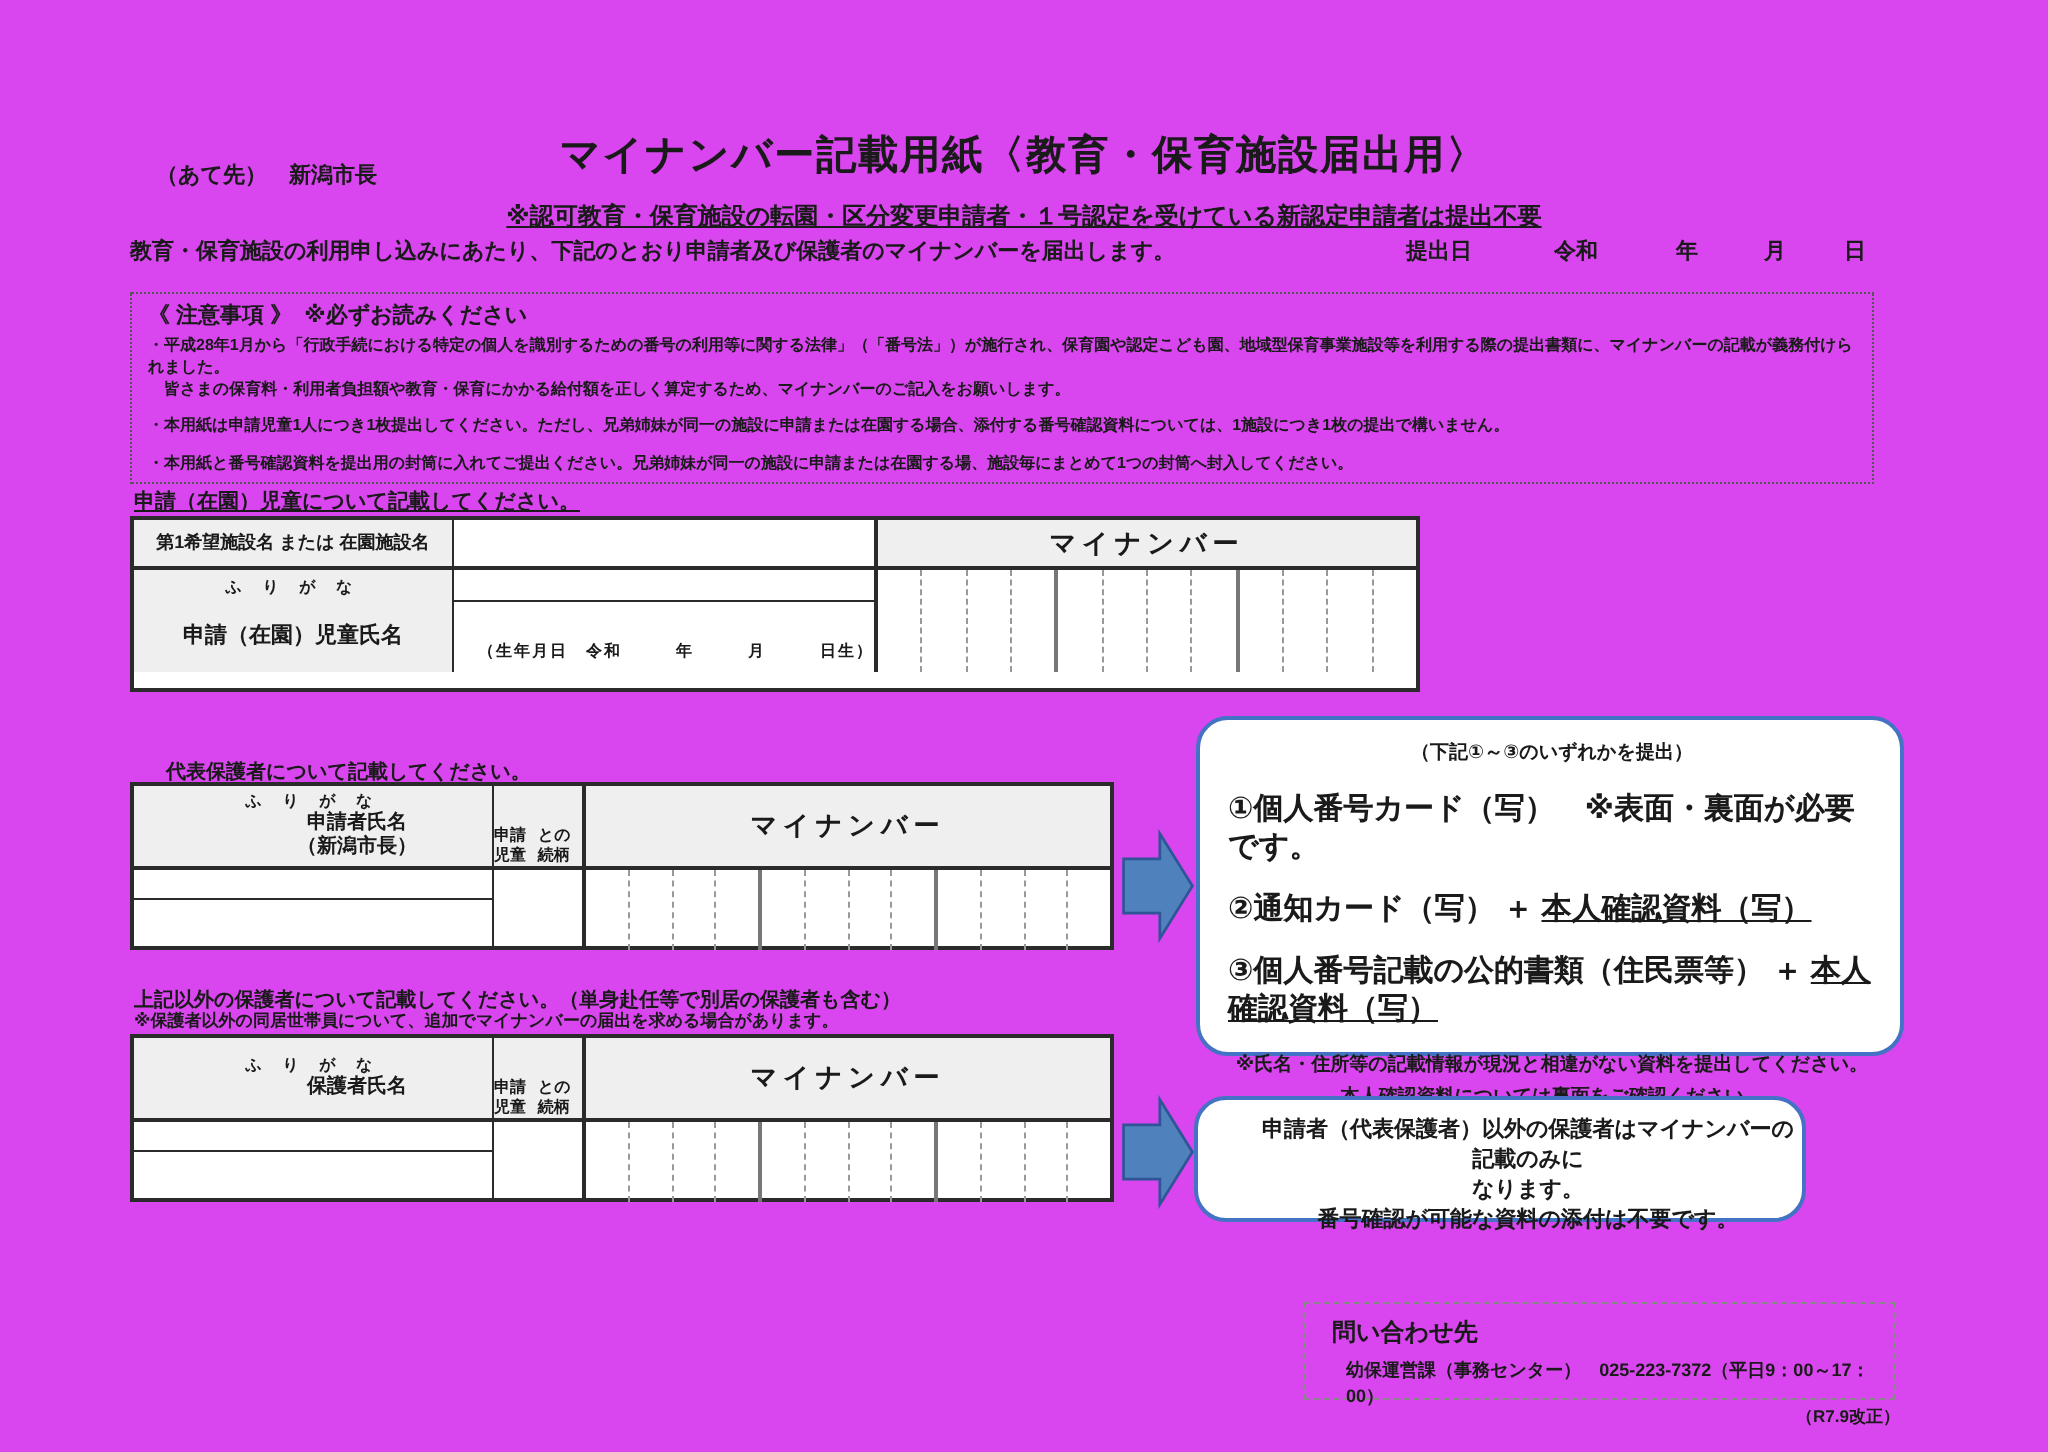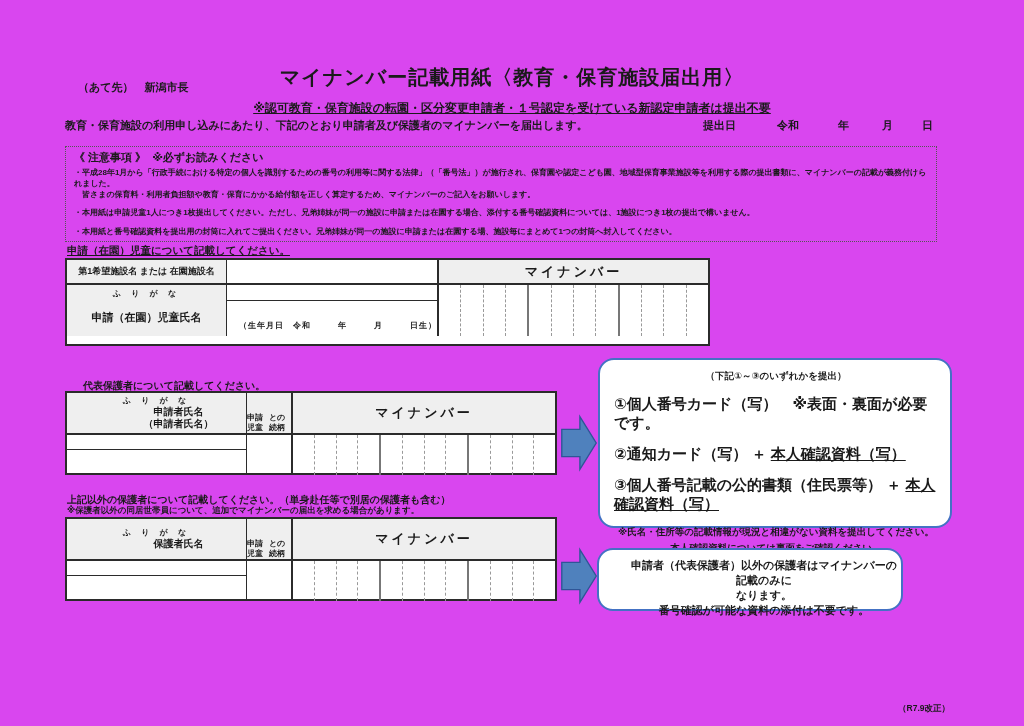--- a/index.html
+++ b/index.html
@@ -162,21 +162,21 @@
     </div>
   </div>
 
   <div class="abs sec-head" style="left:83px; top:379px; font-size:10px;">代表保護者について記載してください。</div>
 
   <div class="tbl g-tbl g1">
     <div class="row g-head">
       <div class="cell g-c1 gray g-name-head">
         <span class="furi-lbl">ふ り が な</span>
         <span class="g-name-main">申請者氏名</span>
-        <span class="g-name-main">（申請者氏名）</span>
+        <span class="g-name-main">（新潟市長）</span>
       </div>
       <div class="cell g-c2 gray rel-head">
         <span>申請児童</span>
         <span>との続柄</span>
       </div>
       <div class="cell g-c3 gray mn-head">マイナンバー</div>
     </div>
     <div class="row g-body">
       <div class="cell g-c1">
         <div class="g-furi-row"></div>
@@ -261,16 +261,20 @@
     <div class="co1-note1">※氏名・住所等の記載情報が現況と相違がない資料を提出してください。</div>
     <div class="co1-note2">本人確認資料については裏面をご確認ください。</div>
   </div>
 
   <div class="callout co2">
     <div class="co2-line">申請者（代表保護者）以外の保護者はマイナンバーの記載のみに</div>
     <div class="co2-line">なります。</div>
     <div class="co2-line">番号確認が可能な資料の添付は不要です。</div>
   </div>
 
+  <div class="abs contact-box">
+    <div class="contact-head">問い合わせ先</div>
+    <div class="contact-line">幼保運営課（事務センター）　025-223-7372（平日9：00～17：00）</div>
+  </div>
 
   <div class="abs revision">（R7.9改正）</div>
 
 </div>
 
 </body></html>

